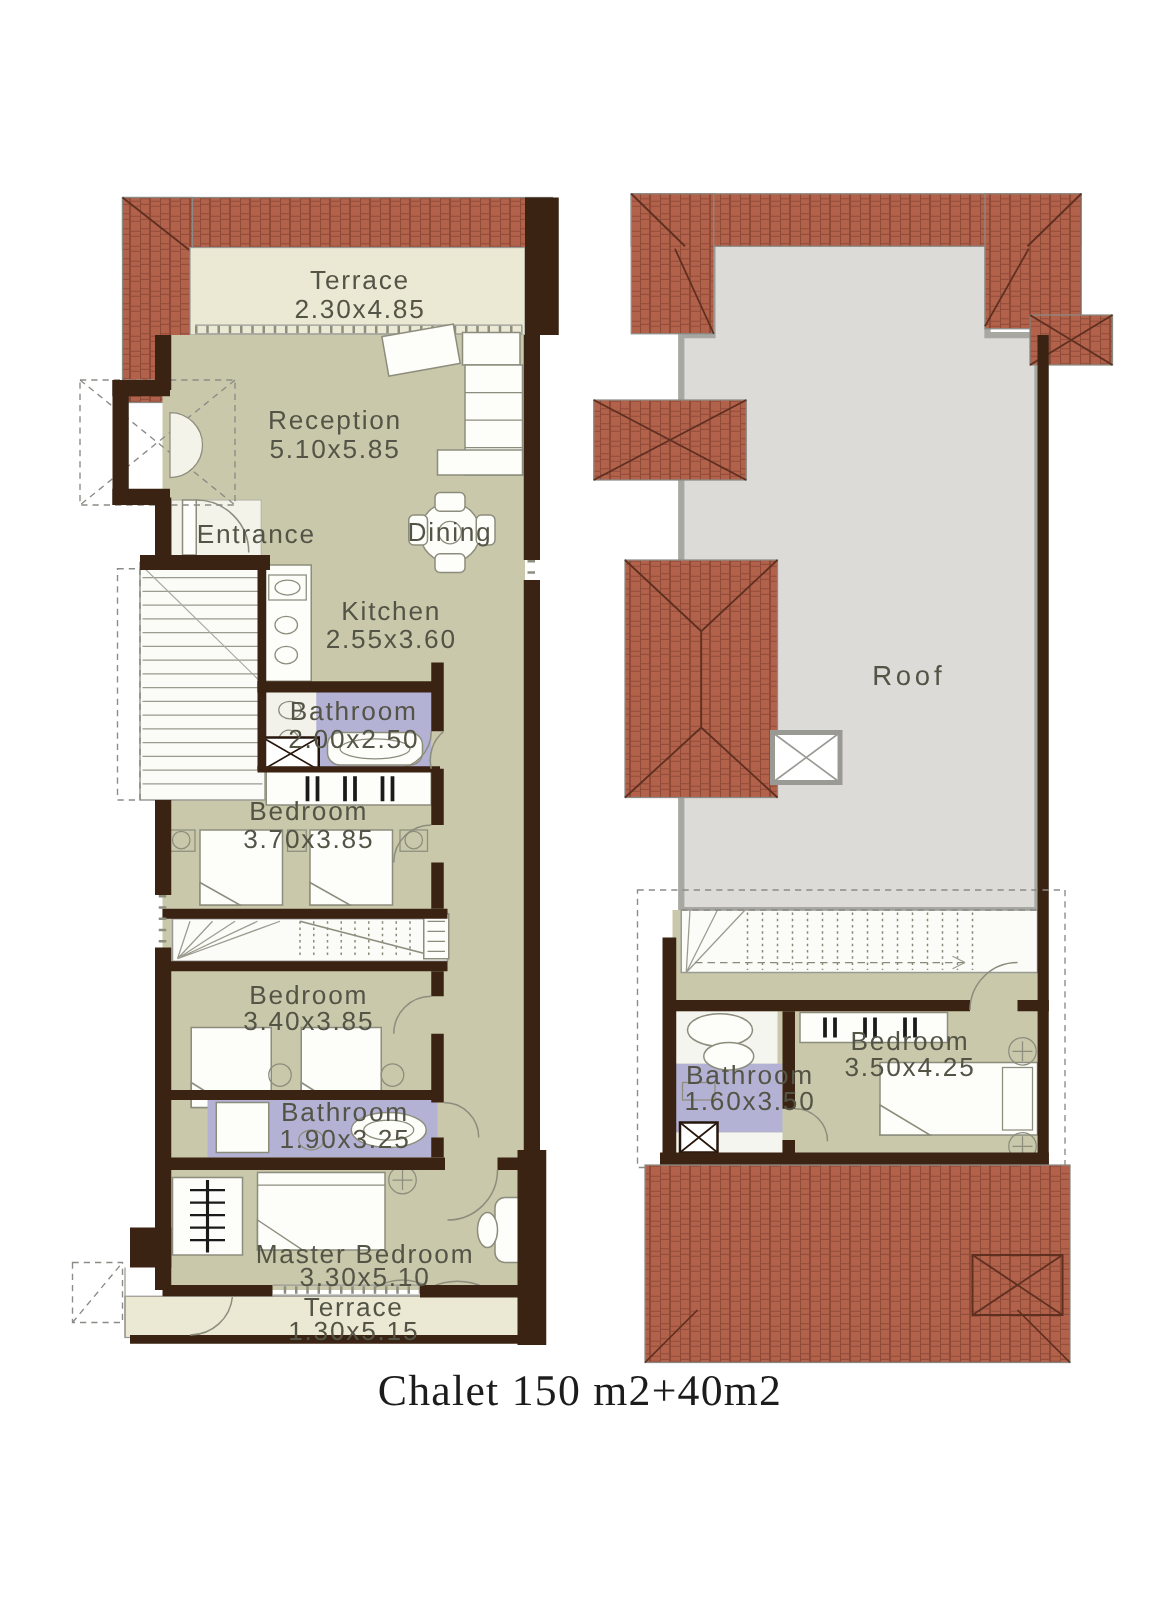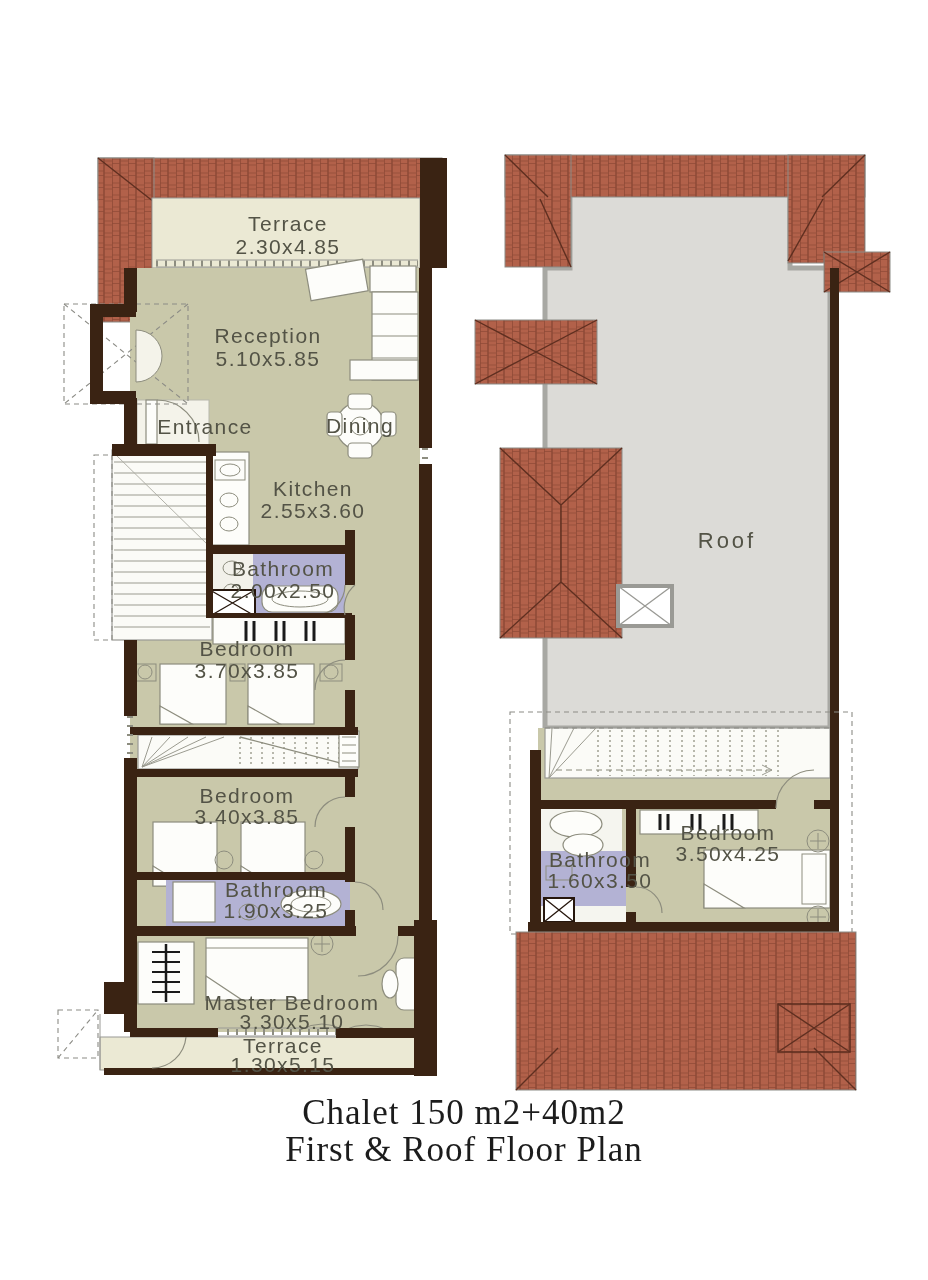--- a/index.html
+++ b/index.html
@@ -353,14 +353,13 @@
     <text class="lbl roof-lbl" x="727" y="548">Roof</text>
     <text class="lbl" x="728" y="840">Bedroom</text>
     <text class="lbl" x="728" y="861">3.50x4.25</text>
     <text class="lbl" x="600" y="867">Bathroom</text>
     <text class="lbl" x="600" y="888">1.60x3.50</text>
   </g>
 </svg>
 
 <div class="title-block">
   <div>Chalet  150 m2+40m2</div>
-  <div>First &amp; Roof Floor Plan</div>
 </div>
 
 </body></html>

